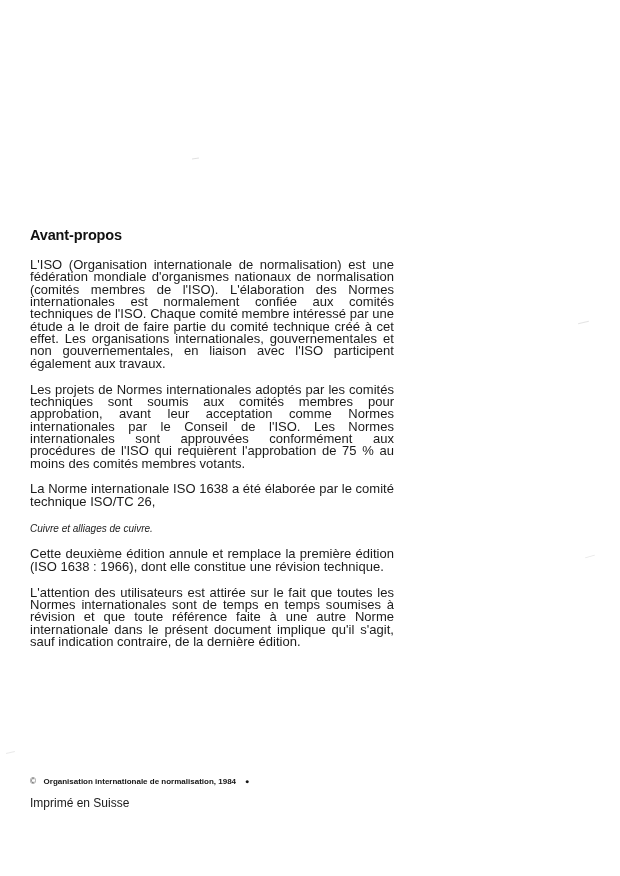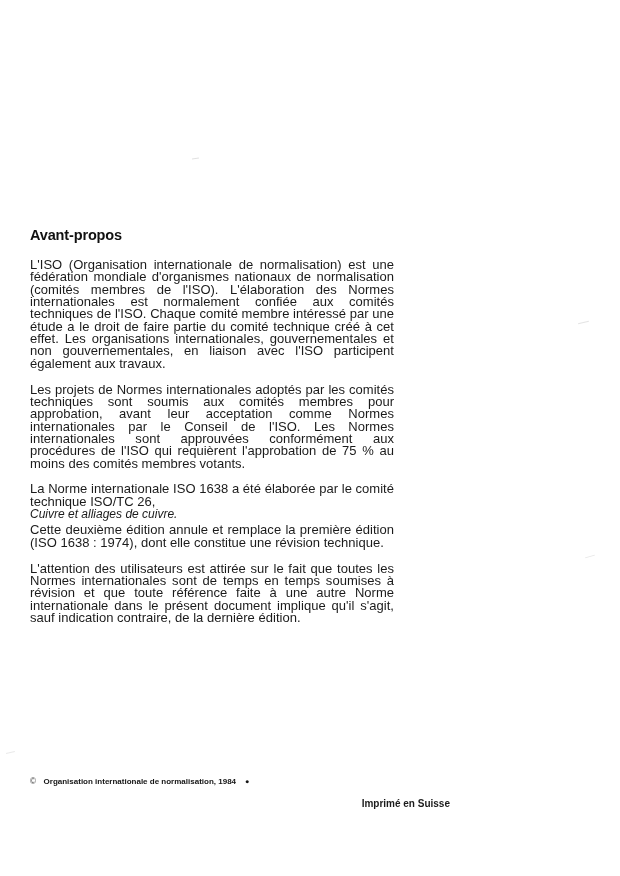--- a/index.html
+++ b/index.html
@@ -46,28 +46,28 @@
     font-size: 13px;
     line-height: 12.35px;
     text-align: justify;
     text-justify: inter-word;
     margin: 0 0 13.5px 0;
     color: #1b1b1b;
     letter-spacing: 0.02px;
   }
   .para:last-child { margin-bottom: 14px; }
 
-  .para-tight { margin-bottom: 0; }
+  .para-tight { margin-bottom: 15px; }
 
   .title-italic {
-    font-size: 12px;
+    font-size: 10px;
     line-height: 12.35px;
     font-style: italic;
     text-align: left;
-    margin: 0 0 4px 0;
+    margin: 0 0 13px 0;
     color: #1b1b1b;
   }
 
   
   .footer {
     position: absolute;
     left: 30px;
     top: 776px;
     width: 420px;
   }
@@ -85,26 +85,25 @@
     font-size: 8.2px;
     color: #3d3d3d;
     margin-right: 7.5px;
   }
   .copy-bullet {
     margin-left: 9px;
     font-size: 7.2px;
     color: #141414;
   }
   .printed-line {
-    font-size: 10px;
+    font-size: 12px;
     color: #1b1b1b;
     line-height: 11px;
     margin-top: 11px;
-    font-weight: bold;
-    text-align: right;
+    font-weight: normal;
   }
 
   
   .speck {
     position: absolute;
     background: #c9c9c9;
     opacity: 0.55;
     pointer-events: none;
   }
   .speck-top   { left: 192px; top: 158px; width: 7px;  height: 1.2px; transform: rotate(-8deg); }
@@ -127,21 +126,21 @@
     <h1 class="heading">Avant-propos</h1>
 
     <p class="para">L'ISO (Organisation internationale de normalisation) est une fédération mondiale d'organismes nationaux de normalisation (comités membres de l'ISO). L'élaboration des Normes internationales est normalement confiée aux comités techniques de l'ISO. Chaque comité membre intéressé par une étude a le droit de faire partie du comité technique créé à cet effet. Les organisations internationales, gouvernementales et non gouvernementales, en liaison avec l'ISO participent également aux travaux.</p>
 
     <p class="para">Les projets de Normes internationales adoptés par les comités techniques sont soumis aux comités membres pour approbation, avant leur acceptation comme Normes internationales par le Conseil de l'ISO. Les Normes internationales sont approuvées conformément aux procédures de l'ISO qui requièrent l'approbation de 75 % au moins des comités membres votants.</p>
 
     <p class="para para-tight">La Norme internationale ISO 1638 a été élaborée par le comité technique ISO/TC 26,</p>
 
     <p class="title-italic">Cuivre et alliages de cuivre.</p>
 
-    <p class="para">Cette deuxième édition annule et remplace la première édition (ISO 1638 : 1974), dont elle constitue une révision technique.</p>
+    <p class="para">Cette deuxième édition annule et remplace la première édition (ISO 1638 : 1966), dont elle constitue une révision technique.</p>
 
     <p class="para">L'attention des utilisateurs est attirée sur le fait que toutes les Normes internationales sont de temps en temps soumises à révision et que toute référence faite à une autre Norme internationale dans le présent document implique qu'il s'agit, sauf indication contraire, de la dernière édition.</p>
 
   </div>
 
   <div class="footer">
     <div class="copyright-line">
       <span class="copy-sym">©</span>
       <span>Organisation internationale de normalisation, 1984</span>
       <span class="copy-bullet">●</span>

